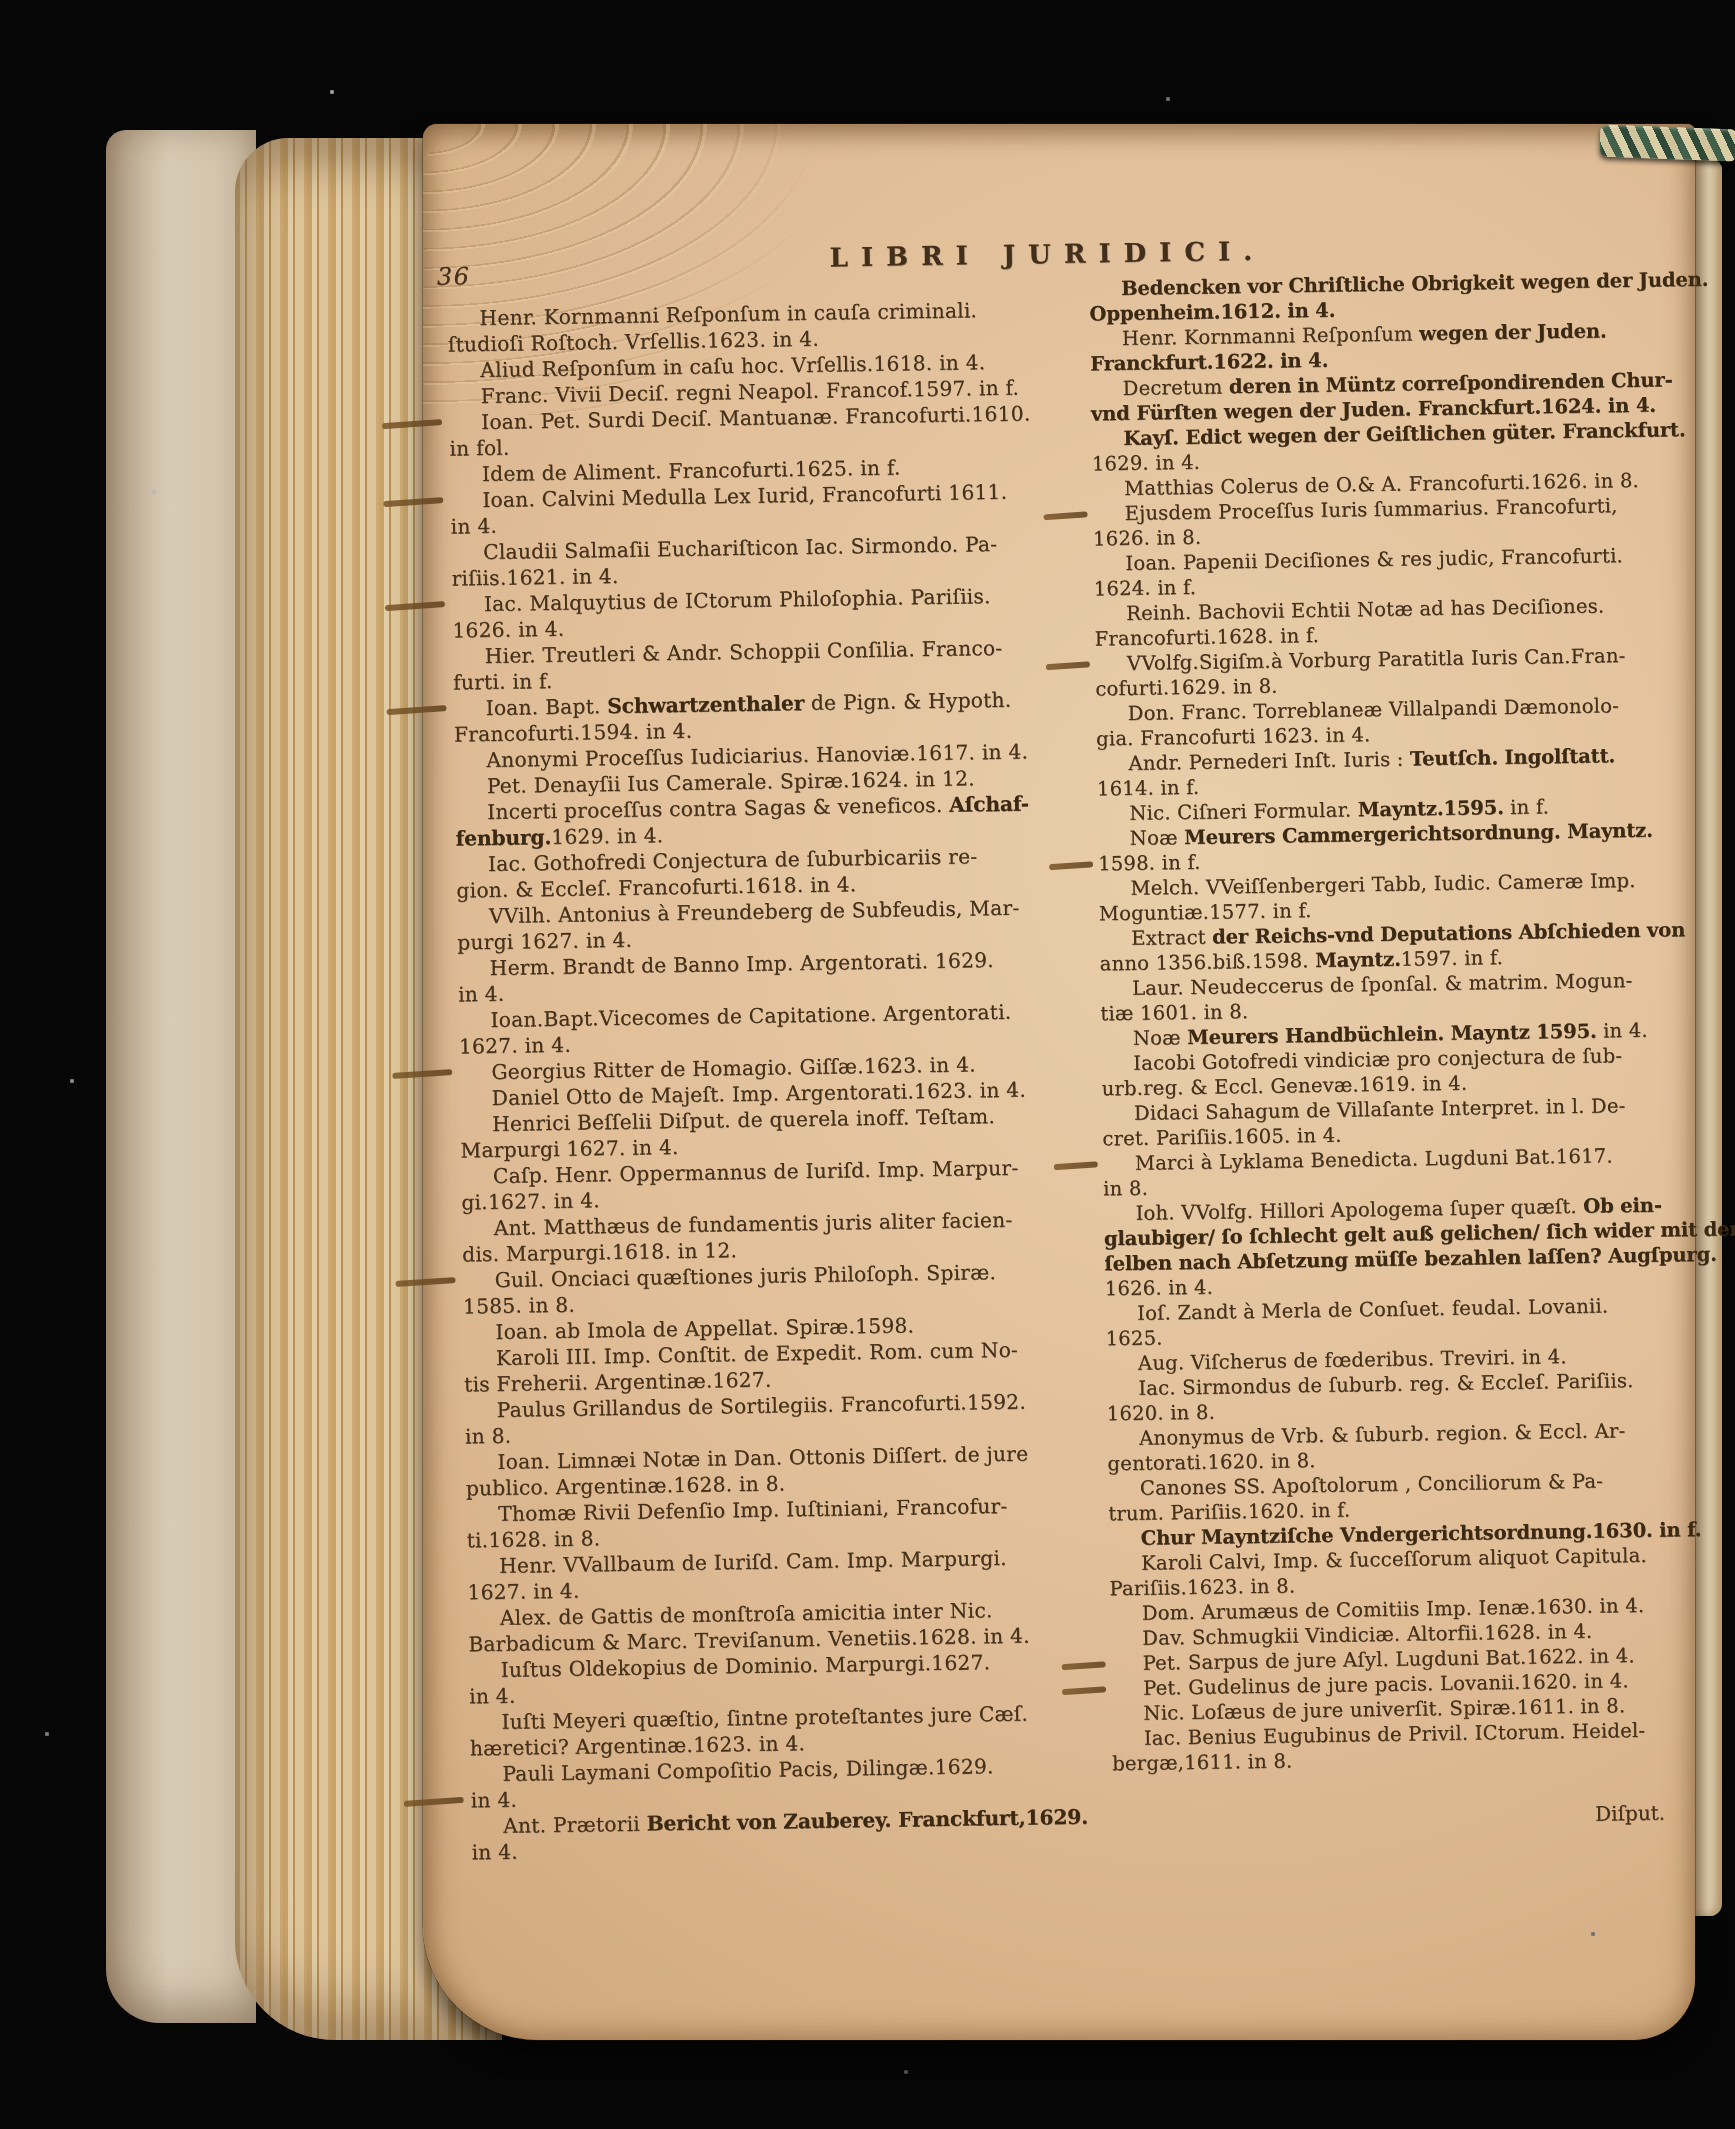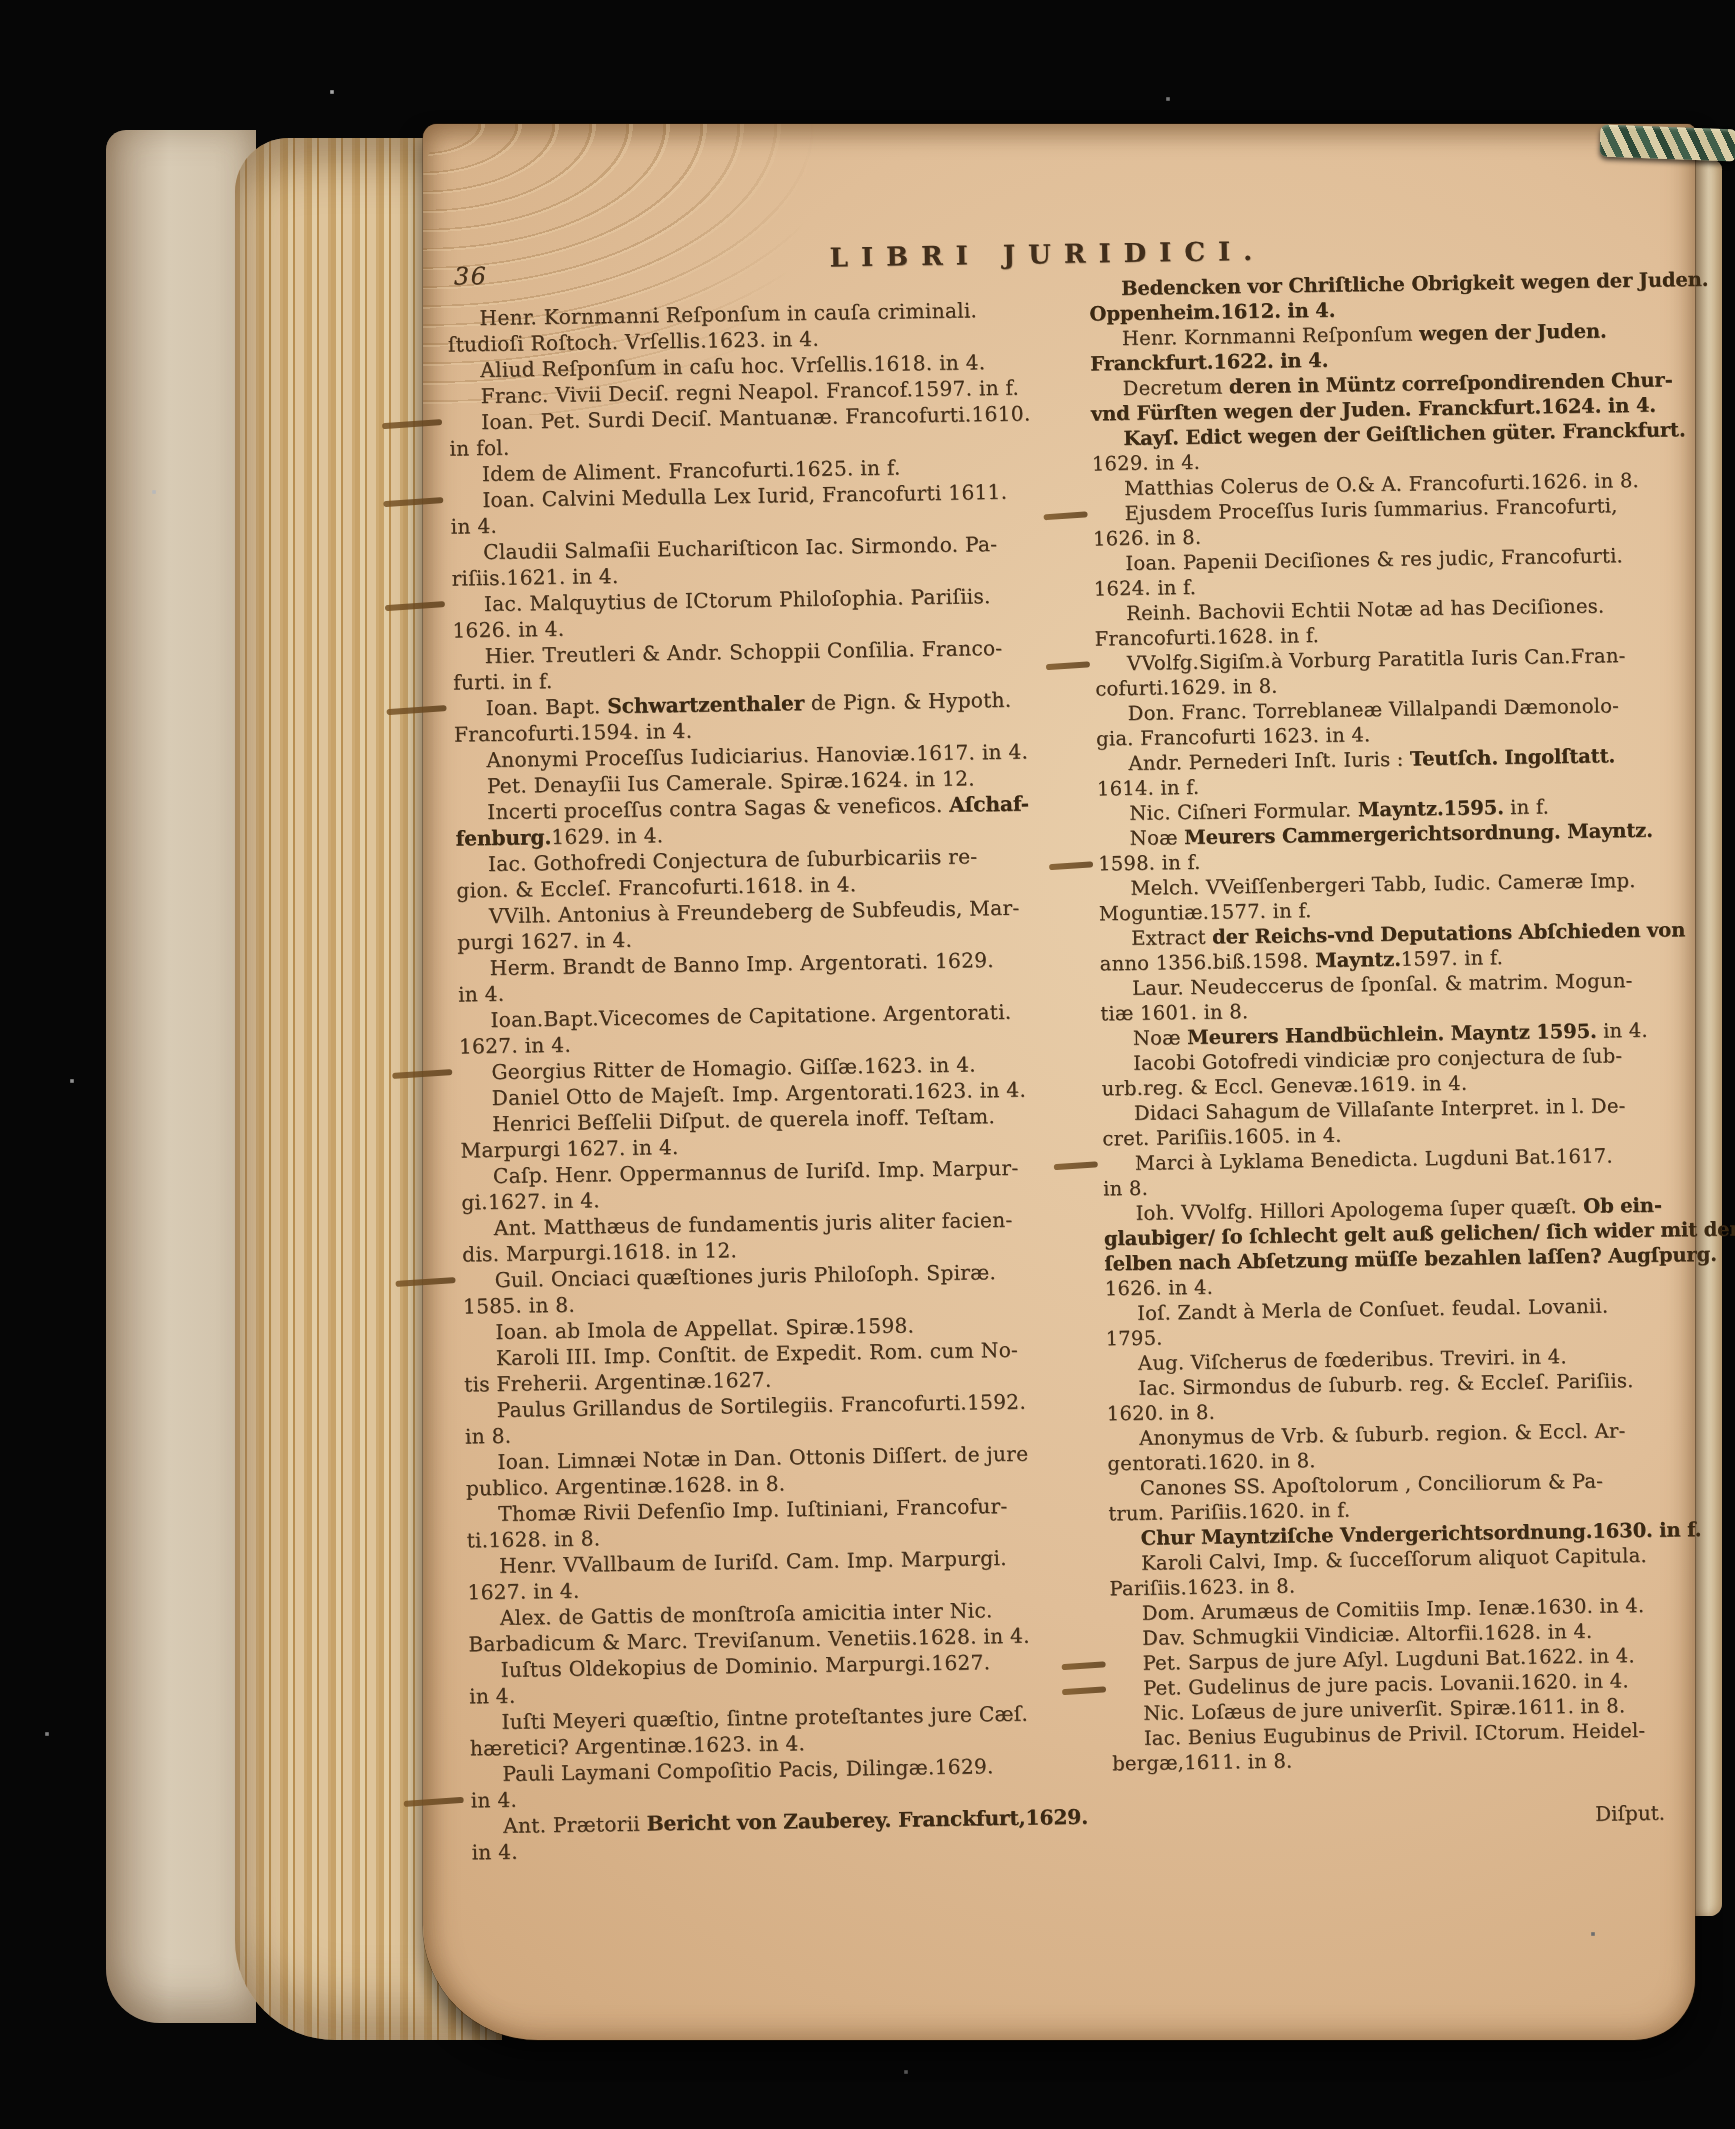--- a/index.html
+++ b/index.html
@@ -43,21 +43,21 @@
     border-radius:0 9.2px 12.3px 0;
     box-shadow:inset -5.4px 0 8.4px rgba(120,80,40,.45);}
   .dust{position:absolute;left:0;top:0;width:1.5px;height:1.5px;background:transparent;
     box-shadow:153px 491px 0 0.8px #b9b9b9, 71px 1080px 0 0.8px #8f8f8f, 1167px 98px 0 0.8px #777,
                331px 91px 0 0.8px #a5a5a5, 1592px 1933px 0 0.8px #6e6e6e, 905px 2071px 0 0.8px #555,
                46px 1733px 0 0.8px #808080;}
   
   .text-layer{position:absolute;left:423px;top:124px;width:1272px;height:1916px;
     transform:rotate(-0.9deg);transform-origin:50% 45%;color:#45301a;}
   .page-number{position:absolute;left:25px;top:129px;font-size:24px;font-style:italic;
-    letter-spacing:1.5px;text-shadow:0.3px 0.5px 0.6px rgba(60,40,20,.6);margin-left:17px;}
+    letter-spacing:1.5px;text-shadow:0.3px 0.5px 0.6px rgba(60,40,20,.6);}
   .header-title{position:absolute;left:0;top:115px;width:100%;text-align:center;
     font-size:26px;letter-spacing:13px;font-weight:bold;color:#412e1b;
     text-shadow:0.4px 0.6px 0.8px rgba(60,40,20,.55);}
   .col{position:absolute;}
   .col-left{left:35px;top:172px;width:669px;}
   .col-right{left:677px;top:153px;width:565px;}
   .line{position:relative;white-space:nowrap;font-size:20.3px;line-height:26px;
     letter-spacing:0.2px;text-shadow:0.3px 0.5px 0.5px rgba(60,40,20,.55);}
   .col-right .line{font-size:19.6px;line-height:25px;}
   .line.ind{text-indent:32px;}
@@ -183,21 +183,21 @@
         <div class="line"><span>urb.reg. &amp; Eccl. Genevæ.1619. in 4.</span></div>
         <div class="line ind"><span>Didaci Sahagum de Villaſante Interpret. in l. De-</span></div>
         <div class="line"><span>cret. Pariſiis.1605. in 4.</span></div>
         <div class="line ind mark"><span>Marci à Lyklama Benedicta. Lugduni Bat.1617.</span></div>
         <div class="line"><span>in 8.</span></div>
         <div class="line ind"><span>Ioh. VVolfg. Hillori Apologema ſuper quæſt. </span><span class="fr">Ob ein-</span></div>
         <div class="line fr-line"><span>glaubiger/ ſo ſchlecht gelt auß gelichen/ ſich wider mit dem-</span></div>
         <div class="line fr-line"><span>ſelben nach Abſetzung müſſe bezahlen laſſen? Augſpurg.</span></div>
         <div class="line"><span>1626. in 4.</span></div>
         <div class="line ind"><span>Ioſ. Zandt à Merla de Conſuet. feudal. Lovanii.</span></div>
-        <div class="line"><span>1795.</span></div>
+        <div class="line"><span>1625.</span></div>
         <div class="line ind"><span>Aug. Viſcherus de fœderibus. Treviri. in 4.</span></div>
         <div class="line ind"><span>Iac. Sirmondus de ſuburb. reg. &amp; Eccleſ. Pariſiis.</span></div>
         <div class="line"><span>1620. in 8.</span></div>
         <div class="line ind"><span>Anonymus de Vrb. &amp; ſuburb. region. &amp; Eccl. Ar-</span></div>
         <div class="line"><span>gentorati.1620. in 8.</span></div>
         <div class="line ind"><span>Canones SS. Apoſtolorum , Conciliorum &amp; Pa-</span></div>
         <div class="line"><span>trum. Pariſiis.1620. in f.</span></div>
         <div class="line ind fr-line"><span>Chur Mayntziſche Vndergerichtsordnung.1630. in f.</span></div>
         <div class="line ind"><span>Karoli Calvi, Imp. &amp; ſucceſſorum aliquot Capitula.</span></div>
         <div class="line"><span>Pariſiis.1623. in 8.</span></div>

